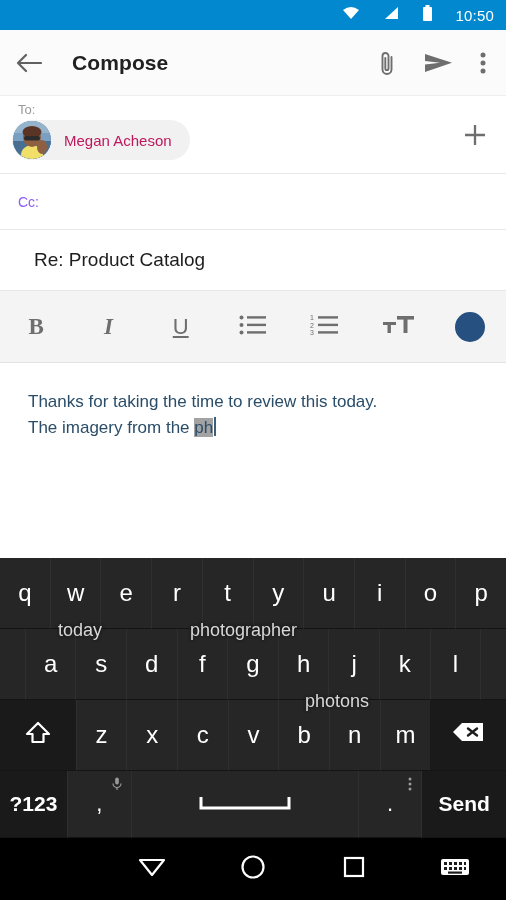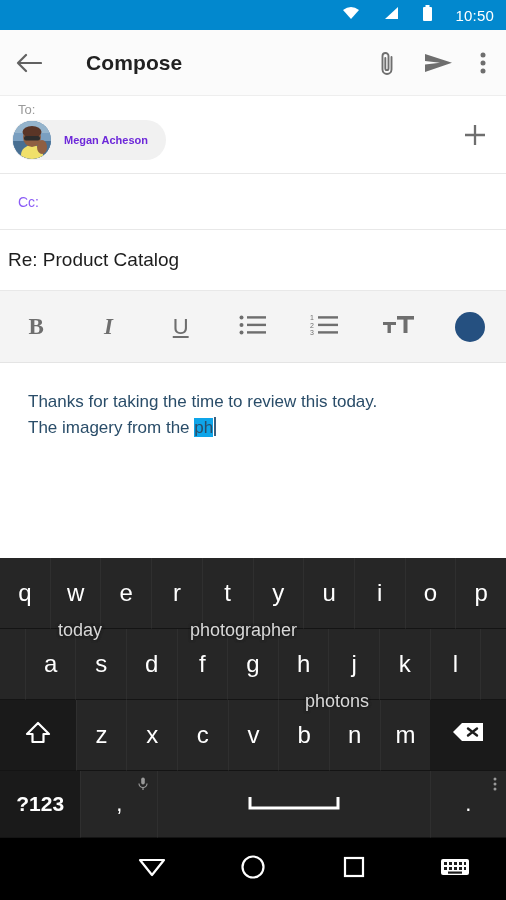--- a/index.html
+++ b/index.html
@@ -22,55 +22,55 @@
 
   
   .appbar {
     height:66px; background:#fbfbfb;
     display:flex; align-items:center; padding:0 16px;
     border-bottom:1px solid #eeeeee;
   }
   .appbar-back { width:46px; display:flex; align-items:center; justify-content:flex-start; }
   .appbar-title {
     font-size:21px; font-weight:bold; color:#212121;
-    margin-left:24px; flex:1; letter-spacing:.1px;
+    margin-left:10px; flex:1; letter-spacing:.1px;
   }
   .appbar-actions { display:flex; align-items:center; gap:26px; padding-right:4px; }
   .act { display:flex; align-items:center; justify-content:center; }
 
   
   .to-row {
     position:relative; height:78px; background:#ffffff;
     border-bottom:1px solid #e8e8e8; padding:0 16px;
   }
   .to-label { position:absolute; left:18px; top:6px; font-size:13px; color:#9a9a9a; }
   .chip {
     position:absolute; left:12px; top:24px;
     height:40px; display:inline-flex; align-items:center;
     background:#f1f1f1; border-radius:20px; padding-right:18px;
   }
   .chip-avatar {
     width:38px; height:38px; border-radius:50%;
     margin:1px; overflow:hidden; flex:none;
     background:#5d86a8;
   }
-  .chip-name { font-size:11px; color:#6d28d9; margin-left:12px;font-weight:bold; }
+  .chip-name { font-size:15px; color:#be185d; margin-left:12px; }
   .add-recipient { position:absolute; right:18px; top:26px; }
 
   
   .cc-row {
     height:56px; background:#ffffff; border-bottom:1px solid #e8e8e8;
     display:flex; align-items:center; padding:0 18px;
   }
   .cc-label { font-size:14px; color:#8b5cf6; }
 
   
   .subject-row {
     height:61px; background:#ffffff; border-bottom:1px solid #e8e8e8;
-    display:flex; align-items:center; padding:0 8px;
+    display:flex; align-items:center; padding:0 34px;
   }
   .subject-text { font-size:19px; color:#1d1d1d; }
 
   
   .format-bar {
     height:72px; background:#f4f4f4; border-bottom:1px solid #e4e4e4;
     display:flex; align-items:center;
   }
   .fmt-btn {
     flex:1; height:100%;
@@ -78,21 +78,21 @@
     color:#6e6e6e;
   }
   .fmt-b { font-size:23px; font-weight:bold; font-family:"Liberation Serif", serif; }
   .fmt-i { font-size:23px; font-style:italic; font-family:"Liberation Serif", serif; font-weight:bold;}
   .fmt-u { font-size:22px; text-decoration:underline; font-family:"Liberation Sans", sans-serif; }
   .color-dot { width:30px; height:30px; border-radius:50%; }
 
   
   .body-area { background:#ffffff; padding:26px 28px 0 28px; height:175px; }
   .body-line { font-size:17px; color:#2a4d69; line-height:26px; }
-  .compose-hl { background:#0ea5e9; }
+  .compose-hl { background:#a3a3a3; }
   .caret {
     display:inline-block; width:2px; height:19px;
     background:#3a5f7d; vertical-align:-3px; margin-left:1px;
   }
 
   
   .keyboard { position:absolute; left:0; top:558px; width:506px; height:280px; background:#1c1c1c; }
   .krow { display:flex; width:100%; position:relative; }
   .krow1, .krow2 { height:71px; }
   .krow3 { height:71px; }
@@ -398,20 +398,21 @@
       <div class="key" style="flex:1.5">
         <span class="key-sub">
           <svg width="4" height="14" viewBox="0 0 4 14">
             <circle cx="2" cy="2" r="1.5" fill="#9a9a9a"></circle>
             <circle cx="2" cy="7" r="1.5" fill="#9a9a9a"></circle>
             <circle cx="2" cy="12" r="1.5" fill="#9a9a9a"></circle>
           </svg>
         </span>
         <span class="key-label-small">.</span>
       </div>
+      <div class="key key-mod key-send" style="flex:2">Send</div>
     </div>
   </div>
 
   <div class="navbar">
     <div class="nav-spacer"></div>
     <div class="nav-btn">
       <span>
         <svg width="30" height="24" viewBox="0 0 30 24">
           <path d="M3 5 L27 5 L15 20 Z" fill="none" stroke="#ffffff" stroke-width="2.2" stroke-linejoin="round"></path>
         </svg>

